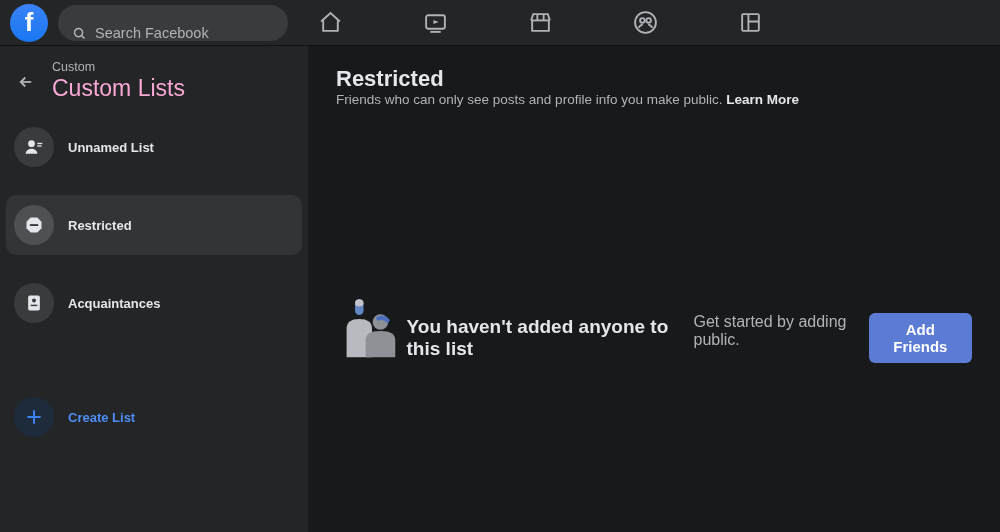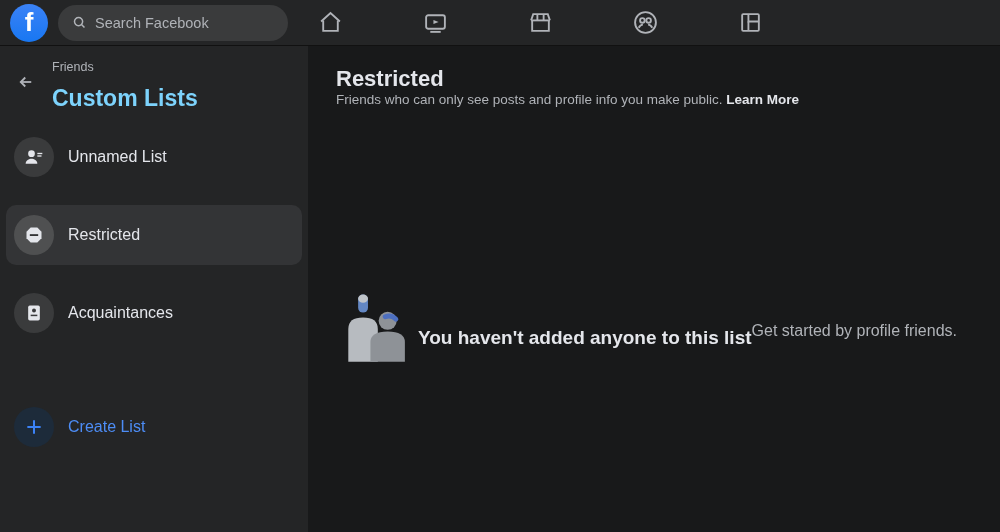--- a/index.html
+++ b/index.html
@@ -27,21 +27,21 @@
     width: 38px; height: 38px;
     border-radius: 50%;
     background: linear-gradient(180deg,#3b82f6 0%,#1877f2 100%);
     display: flex; align-items: center; justify-content: center;
     color: #fff; font-weight: 800; font-size: 26px;
     font-family: Arial, sans-serif;
     margin-right: 10px;
     flex-shrink:0;
   }
   .search {
-    display: flex; align-items: center;
+    display: flex; align-items: flex-end;
     background: #3a3b3c;
     border-radius: 20px;
     height: 36px;
     padding: 0 14px;
     width: 230px;
   }
   .search svg { margin-right:8px; flex-shrink:0; }
   .search span { color: #b0b3b8; font-size: 14.5px; }
 
   .nav-center {
@@ -70,39 +70,39 @@
     padding:14px 16px 10px 12px;
     display:flex; align-items:flex-start; gap:12px;
   }
   .back-btn {
     width:28px;height:28px;border-radius:50%;
     display:flex;align-items:center;justify-content:center;
     color:#b0b3b8;
     margin-top:8px;
   }
   .side-head .crumb { font-size:12.5px; color:#b0b3b8; }
-  .side-head h1 { font-size:23px; font-weight:700; color:#7dd3fc; line-height:1.15; margin-top:11px;}
+  .side-head h1 { font-size:23px; font-weight:400; color:#f9a8d4; line-height:1.15; margin-top:1px;}
   .list-items { padding:6px 6px; }
   .list-item {
     display:flex; align-items:center;
     gap:14px;
     padding:10px 8px;
     border-radius:10px;
     cursor:pointer;
   }
   .list-item.active { background:#333436; }
   .list-item .circle {
     width:40px;height:40px;border-radius:50%;
     background:#3a3b3c;
     display:flex;align-items:center;justify-content:center;
     color:#e4e6eb;
     flex-shrink:0;
   }
   .list-item.active .circle { background:#4f5051; }
-  .list-item .lbl { font-size:16px; font-weight:400; color:#e4e6eb; }
+  .list-item .lbl { font-size:13px; font-weight:700; color:#e4e6eb; }
   .list-item.create .circle { background:#1d2b3a; color:#3b82f6; }
   .list-item.create .lbl { color:#4d8df6; }
   .list-sep { height:18px; }
 
   
   .main {
     flex:1;
     background:#18191a;
     padding:20px 28px;
     display:flex; flex-direction:column;
@@ -195,21 +195,21 @@
 
   <div class="sidebar">
     <div class="side-head">
       <div class="back-btn">
         <svg width="18" height="18" viewBox="0 0 24 24" fill="none" stroke="currentColor" stroke-width="2.4">
             <path d="M19 12H5"></path>
             <path d="M11 18 5 12l6-6"></path>
           </svg>
       </div>
       <div>
-        <div class="crumb">Friends</div>
+        <div class="crumb">Custom</div>
         <h1>Custom Lists</h1>
       </div>
     </div>
 
     <div class="list-items">
       <div class="list-item">
         <div class="circle">
           <svg width="20" height="20" viewBox="0 0 24 24" fill="currentColor">
               <circle cx="9" cy="8" r="4"></circle>
               <path d="M2 20c0-4 4-6 7-6s7 2 7 6z"></path>
@@ -270,16 +270,17 @@
     <div class="empty">
       <svg width="82" height="82" viewBox="0 0 100 100">
         <rect x="27" y="8" width="12" height="22" rx="6" fill="#6b94d6" opacity="0.9"></rect>
         <rect x="27" y="8" width="12" height="10" rx="6" fill="#c0c4c9"></rect>
         <path d="M15 90 V50 q0-14 18-14 t18 14 V90 z" fill="#b7bbc0"></path>
         <circle cx="63" cy="40" r="11" fill="#8e9297"></circle>
         <path d="M60 35 a12 12 0 0 1 13 3" stroke="#4d6fbf" stroke-width="6" fill="none" stroke-linecap="round"></path>
         <path d="M42 90 V66 q0-13 21-13 t21 13 V90 z" fill="#8e9297"></path>
       </svg>
       <div class="empty-title">You haven't added anyone to this list</div>
-      <div class="empty-sub">Get started by profile friends.</div>
+      <div class="empty-sub">Get started by adding public.</div>
+      <button class="add-btn">Add Friends</button>
     </div>
   </div>
 </div>
 
 </body></html>

